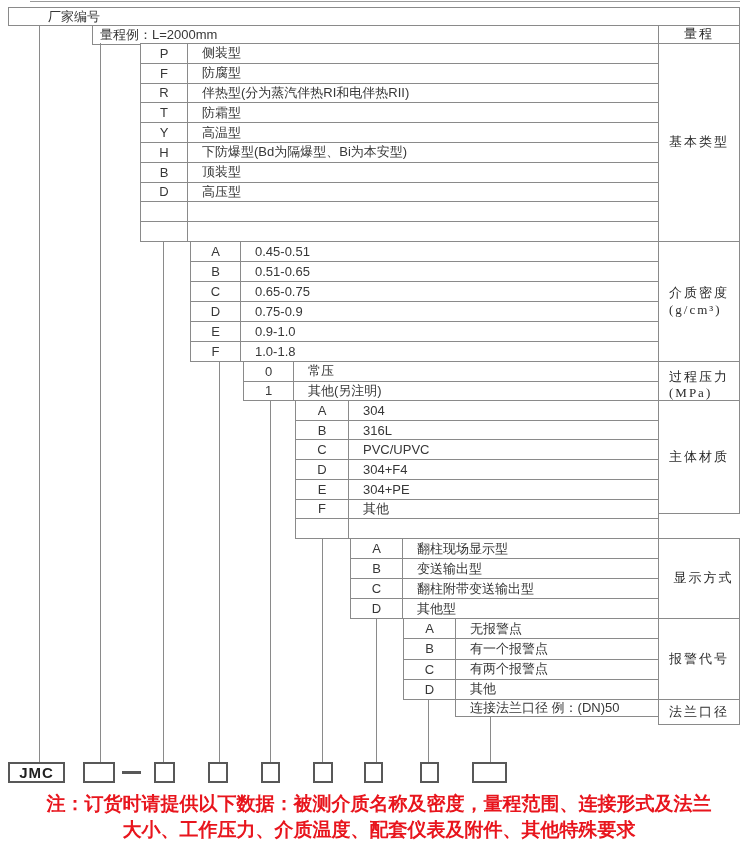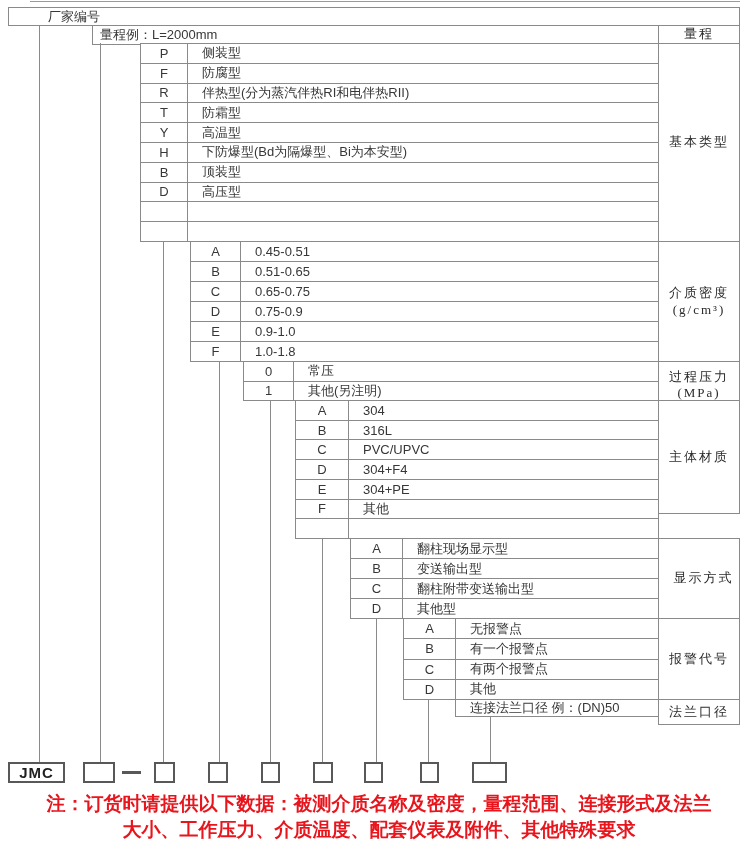--- a/index.html
+++ b/index.html
@@ -22,21 +22,21 @@
   }
   .trow{flex:1;display:flex;border-top:1px solid #8a8a8a;min-height:0;}
   .trow:first-child{border-top:none;}
   .tcode{
     border-right:1px solid #8a8a8a;display:flex;align-items:center;justify-content:center;
     font-size:13px;color:#373737;flex:none;
   }
   .tdesc{flex:1;display:flex;align-items:center;padding-left:14px;font-size:13px;color:#373737;white-space:nowrap;}
   .rlabel{
     position:absolute;left:658px;width:82px;border:1px solid #8a8a8a;background:#fff;
-    display:flex;align-items:center;justify-content:center;text-align:center;
+    display:flex;align-items:center;justify-content:center;
     font-family:"Liberation Serif","DejaVu Serif",serif;font-size:13px;color:#2b2b2b;
     letter-spacing:2px;white-space:pre-line;line-height:1.25;
   }
   .vline{position:absolute;width:1px;background:#8a8a8a;}
   .mbox{
     position:absolute;top:762px;height:21px;border:2px solid #585858;background:#fff;
     display:flex;align-items:center;justify-content:center;
   }
   .mbox.prefix{font-weight:bold;font-size:15px;color:#1f1f1f;letter-spacing:1px;}
   .dash{position:absolute;left:122px;top:771px;width:19px;height:3px;background:#585858;}

